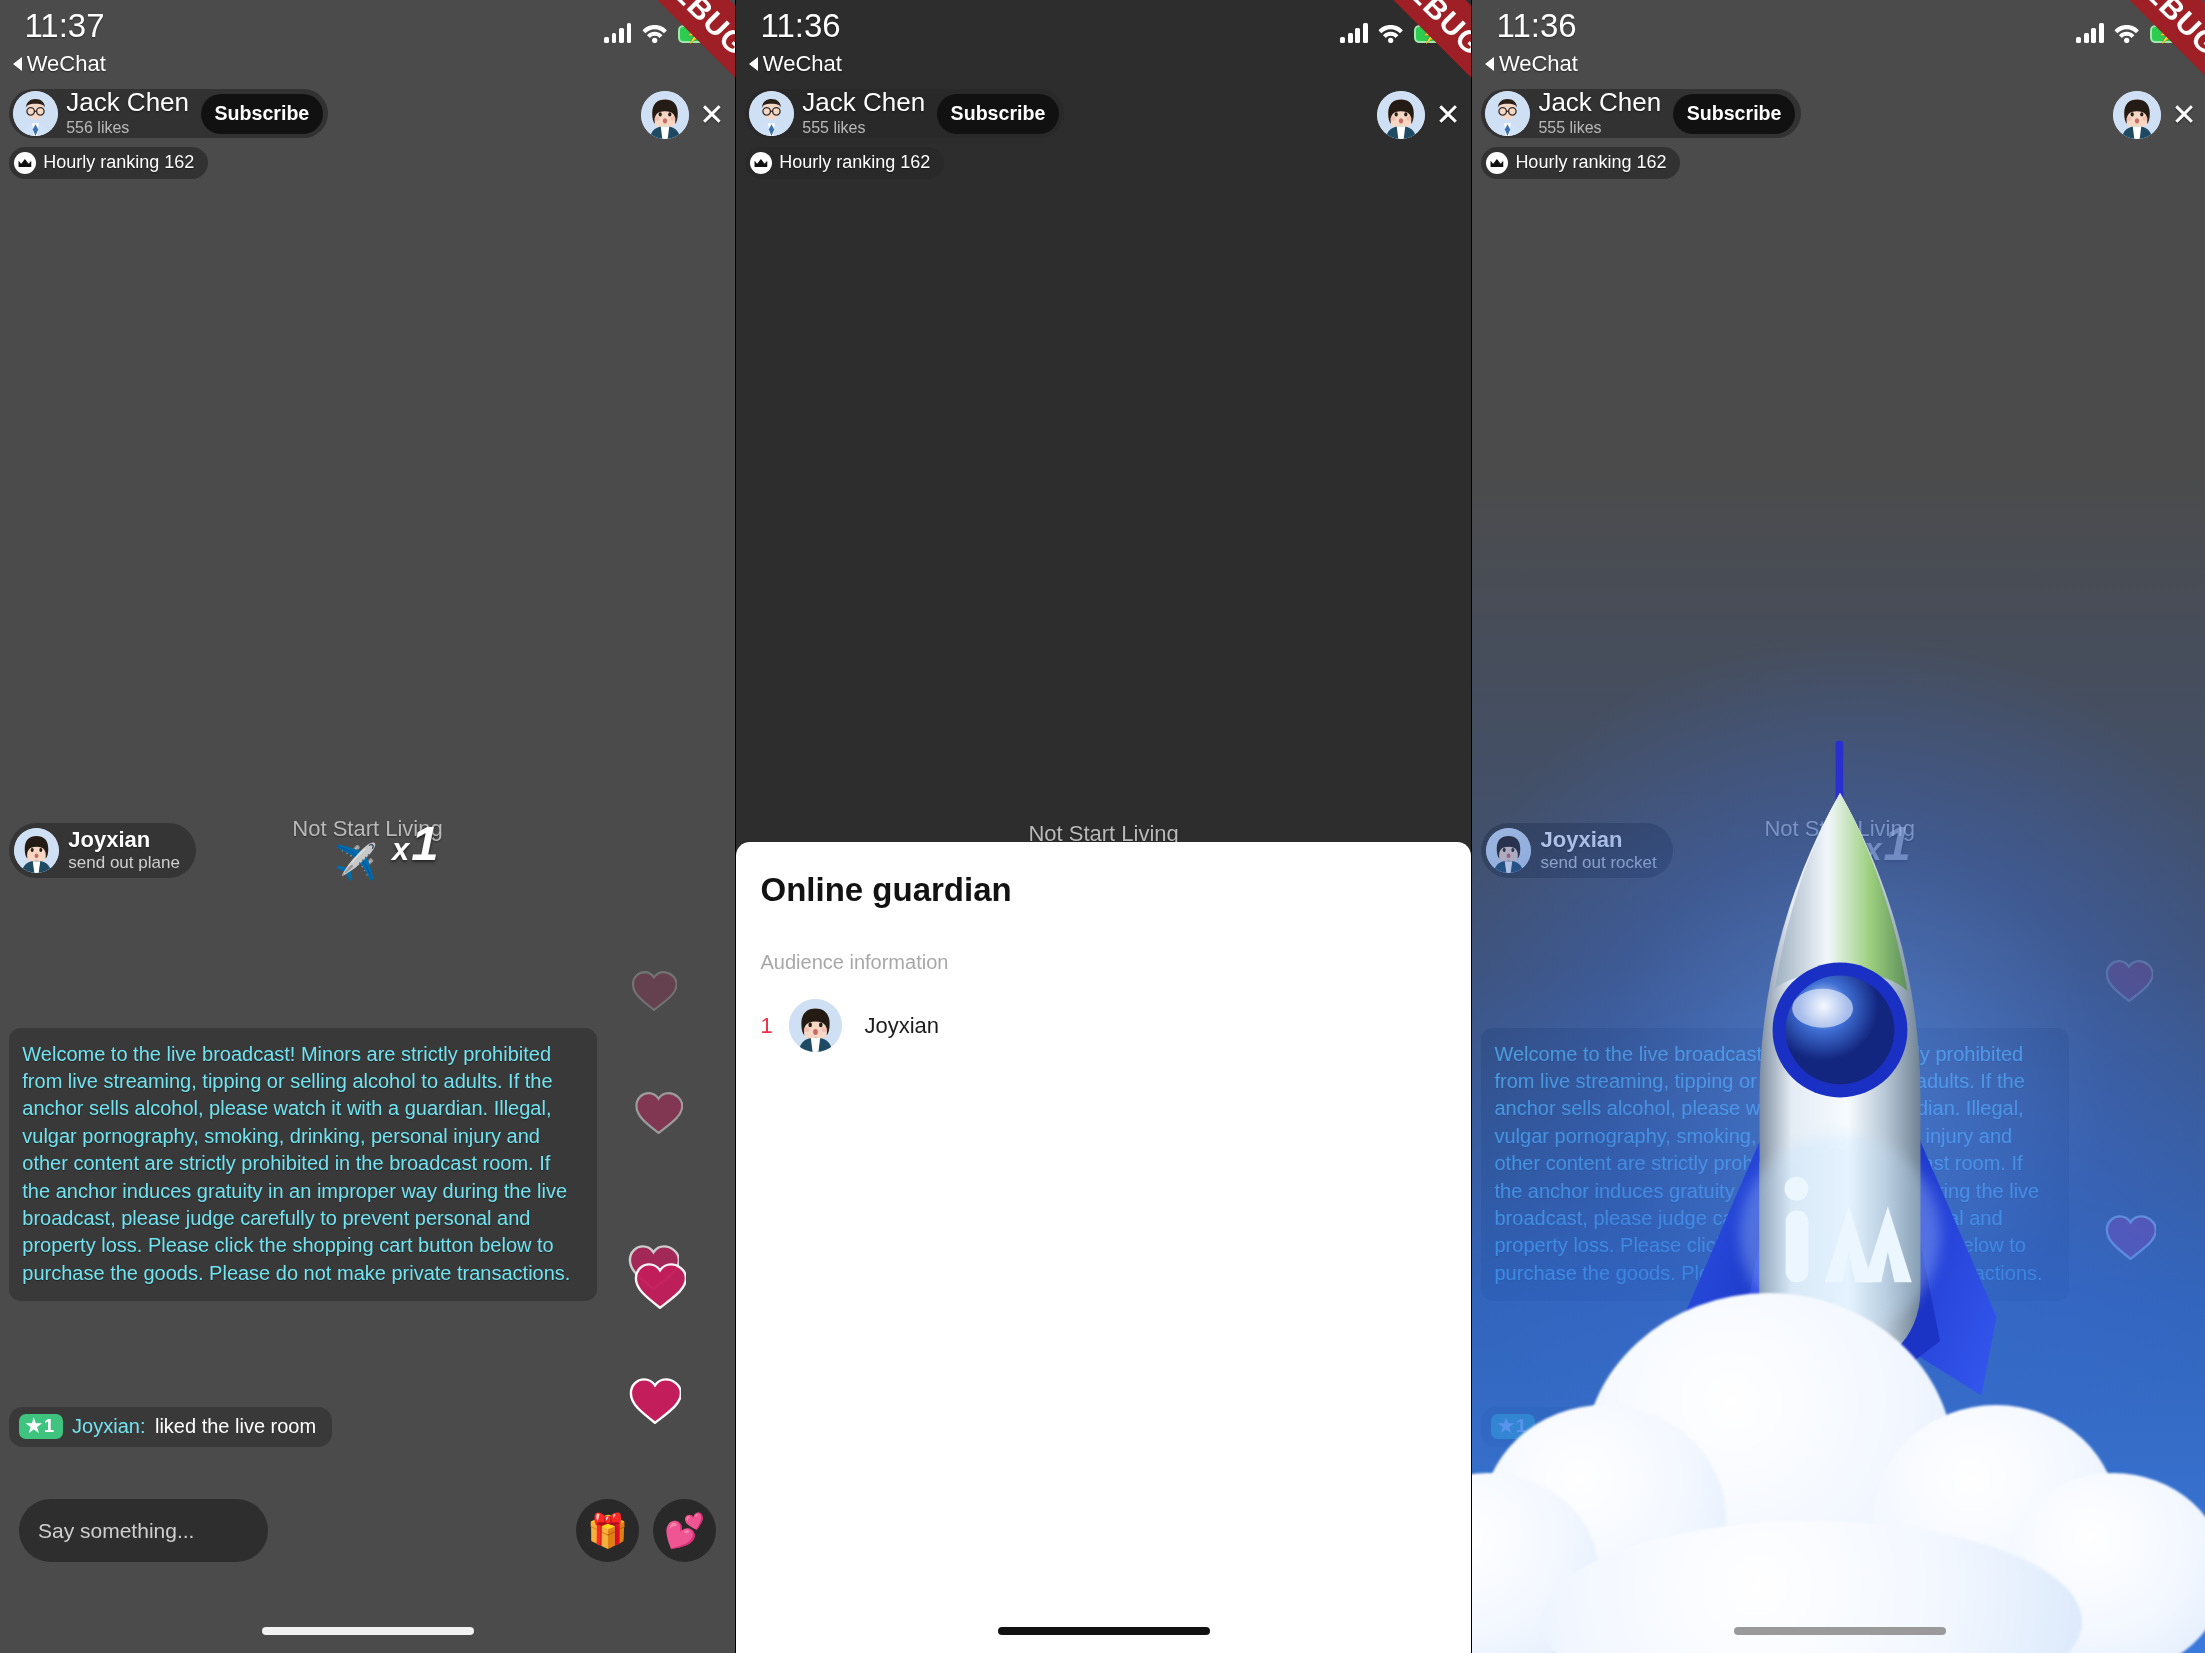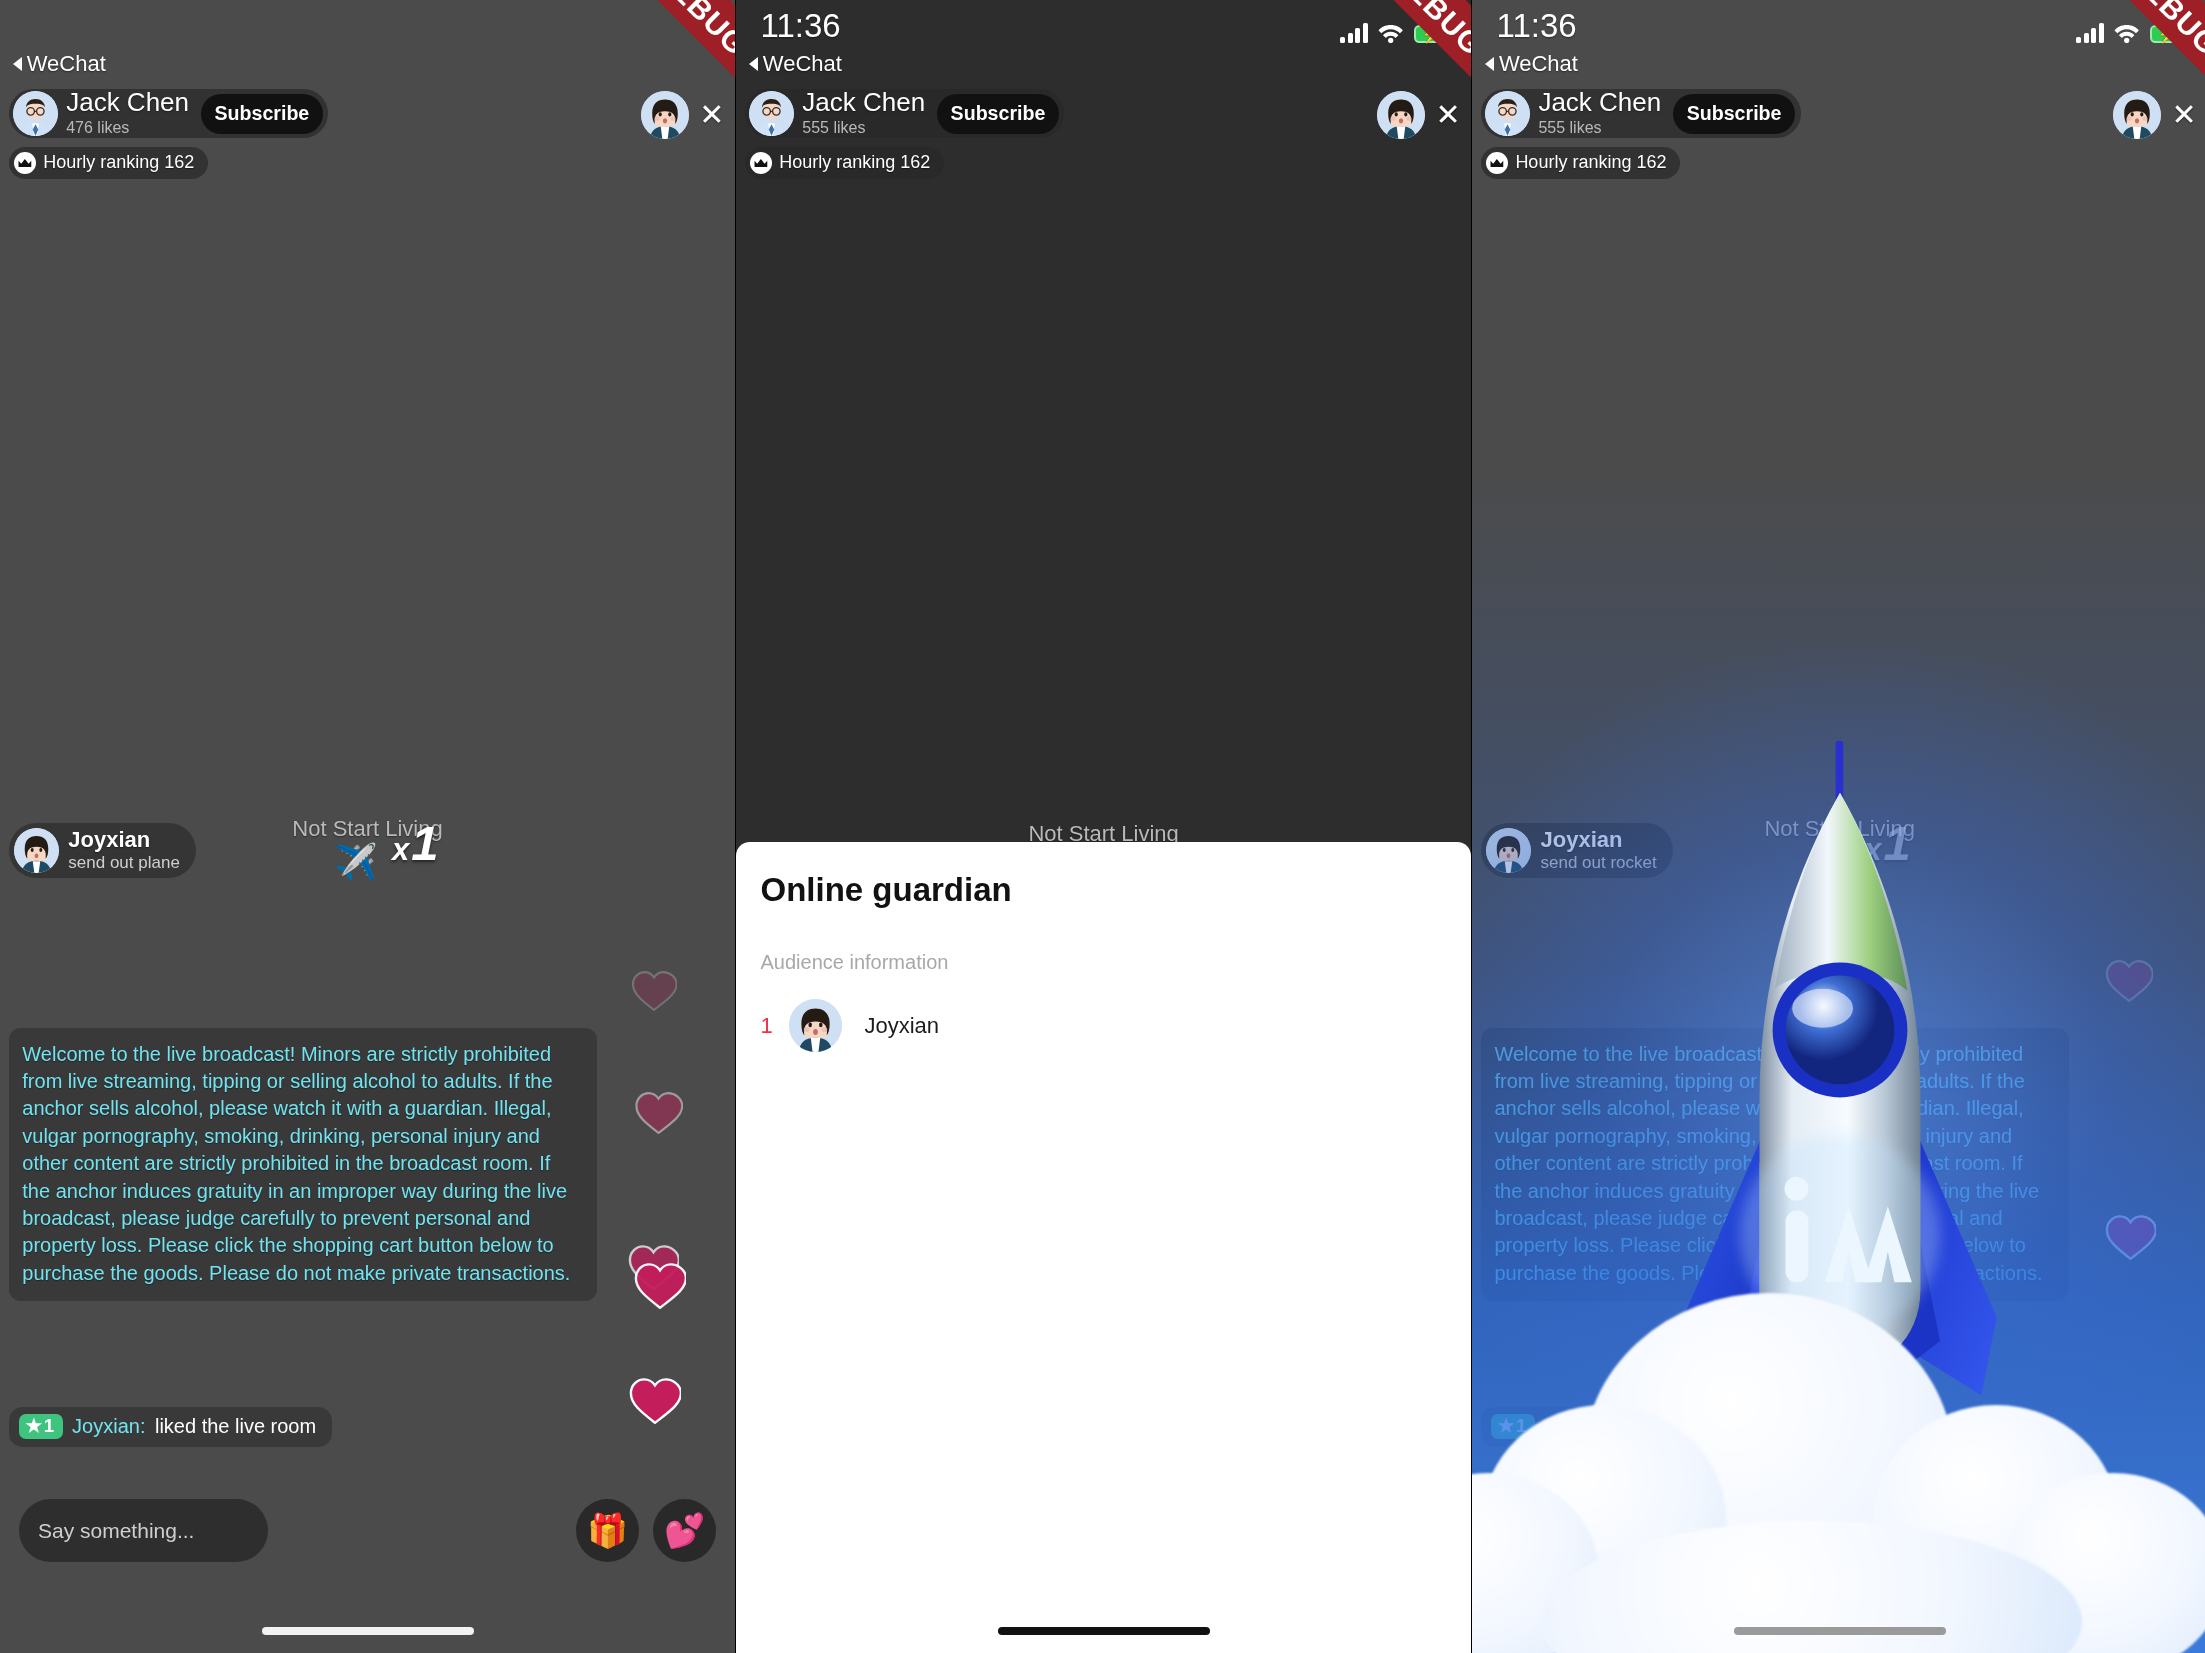--- a/index.html
+++ b/index.html
@@ -260,20 +260,43 @@
 <body>
 
 <div class="strip">
 
   <div class="panel p1">
 
     <div class="debug-ribbon">
       <span>DEBUG</span>
     </div>
 
+    <div class="statusbar">
+      <div class="clock">11:37</div>
+      <div class="sysicons">
+        <div class="cell-bars">
+            <i></i>
+            <i></i>
+            <i></i>
+            <i></i>
+          </div>
+        <div class="wifi">
+          <svg viewBox="0 0 48 38">
+              <g fill="#fff">
+                <path d="M24 4C14 4 5.6 8.2 1 14.2l5.5 5.2C10.4 14.7 16.8 11.6 24 11.6s13.6 3.1 17.5 7.8l5.5-5.2C42.4 8.2 34 4 24 4z"></path>
+                <path d="M24 16.4c-6 0-11.3 2.6-14.6 6.7l5.6 5.3c2.1-2.6 5.3-4.3 9-4.3s6.9 1.7 9 4.3l5.6-5.3c-3.3-4.1-8.6-6.7-14.6-6.7z"></path>
+                <circle cx="24" cy="33" r="5"></circle>
+              </g>
+            </svg>
+        </div>
+        <div class="battery">
+            <span class="bolt">⚡</span>
+          </div>
+      </div>
+    </div>
 
     <div class="backlink">
       <span class="tri"></span>
       <span>WeChat</span>
     </div>
 
     <div class="anchor-chip">
       <div class="av" style="width:45px;height:45px">
         <svg viewBox="0 0 84 84">
             <circle cx="42" cy="42" r="42" fill="#cfe0f5"></circle>
@@ -282,21 +305,21 @@
             <circle cx="33" cy="38" r="7" fill="none" stroke="#33302c" stroke-width="2.5"></circle>
             <circle cx="51" cy="38" r="7" fill="none" stroke="#33302c" stroke-width="2.5"></circle>
             <path d="M40 38h4" stroke="#33302c" stroke-width="2.5"></path>
             <path d="M18 84c3-16 11-24 24-24s21 8 24 24z" fill="#cfe2f7"></path>
             <path d="M36 60h12l-3 24h-6z" fill="#fff"></path>
             <path d="M42 62l5 10-5 12-5-12z" fill="#3d6fa8"></path>
           </svg>
       </div>
       <div class="anchor-meta">
         <div class="anchor-name">Jack Chen</div>
-        <div class="anchor-likes">476 likes</div>
+        <div class="anchor-likes">556 likes</div>
       </div>
       <button class="subscribe-btn">Subscribe</button>
     </div>
 
     <div class="topright">
       <div class="av" style="width:48px;height:48px">
         <svg viewBox="0 0 90 90">
             <circle cx="45" cy="45" r="45" fill="#cfe0f5"></circle>
             <ellipse cx="45" cy="44" rx="24" ry="28" fill="#f6d7c4"></ellipse>
             <path d="M21 42c0-18 10-26 24-26s24 8 24 26c0 10-2 16-5 20 2-16-3-24-19-24s-21 8-19 24c-3-4-5-10-5-20z" fill="#241b14"></path>

